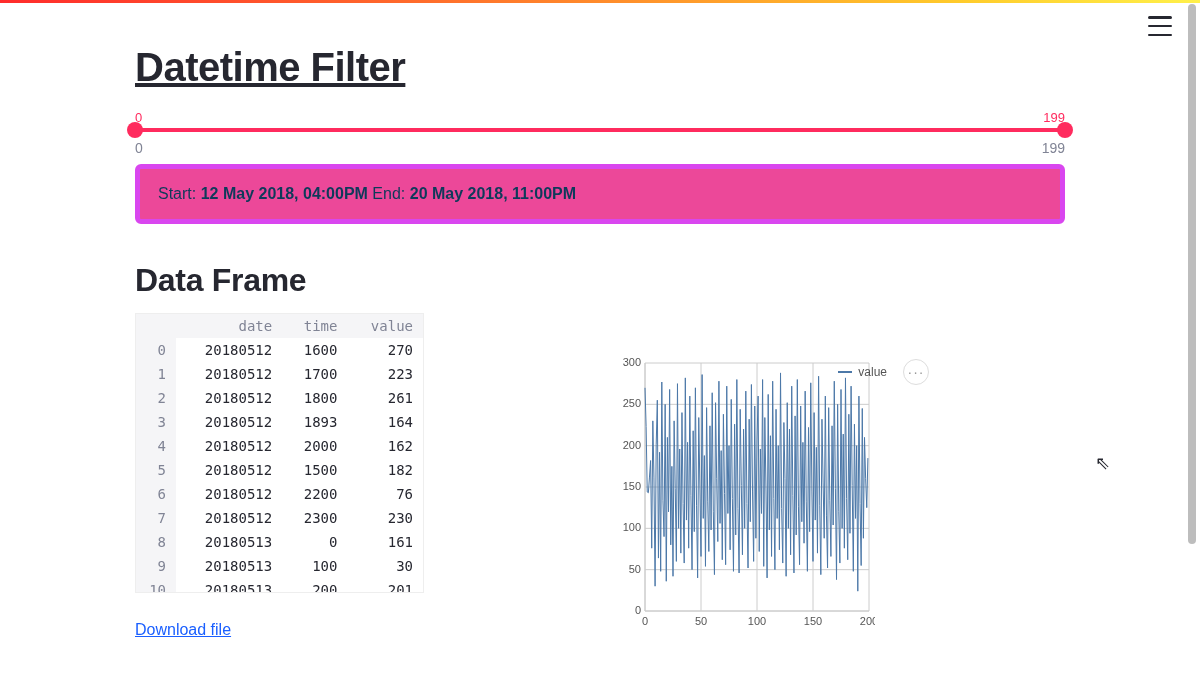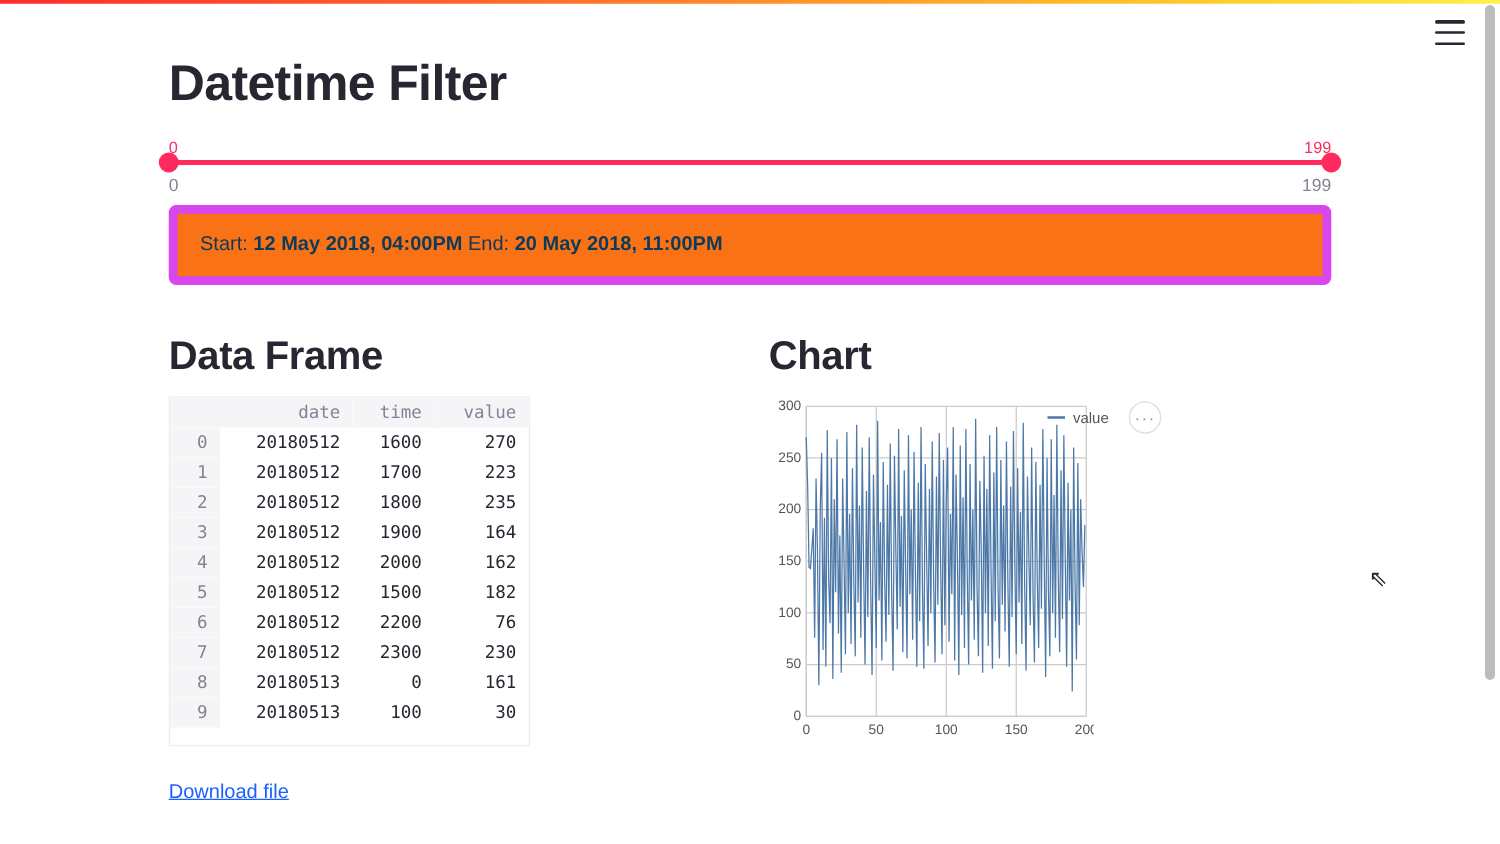--- a/index.html
+++ b/index.html
@@ -1,36 +1,36 @@
 <!DOCTYPE html>
 <html><head>
 <meta charset="utf-8">
 <style>
   * { box-sizing: border-box; }
   html, body { margin:0; padding:0; font-family: "Source Sans Pro", "Segoe UI", -apple-system, sans-serif; background:#fff; color:#262730; }
   .top-gradient { height:3px; width:100%; background:linear-gradient(90deg,#ff2b2b 0%,#ff6c2b 35%,#ffcb2b 80%,#fff04a 100%); }
   .hamburger { position:absolute; top:16px; right:28px; cursor:pointer; width:24px; height:20px; display:flex; flex-direction:column; justify-content:space-between; }
   .hamburger span { display:block; height:2.5px; background:#262730; border-radius:2px; }
   .page { max-width:930px; margin:0 auto; padding:30px 0 60px 0; position:relative; }
-  h1.title { font-size:40px; font-weight:700; margin:12px 0 24px 0; letter-spacing:-0.5px; }
+  h1.title { font-size:40px; font-weight:700; margin:12px 0 24px 0; letter-spacing:-0.5px;text-decoration:underline; }
   .slider-label { font-size:14px; color:#31333f; margin-bottom:4px; }
   .slider-wrap { position:relative; padding:14px 0 26px 0; }
   .slider-top-left, .slider-top-right { position:absolute; top:-4px; font-size:13px; color:#ff2b5e; }
   .slider-top-left { left:0; }
   .slider-top-right { right:0; }
   .slider-track { position:relative; height:4px; background:#ff2b5e; border-radius:2px; }
   .slider-handle { position:absolute; top:50%; width:16px; height:16px; background:#ff2b5e; border-radius:50%; transform:translate(-50%,-50%); cursor:pointer; }
   .slider-handle.right { left:100%; }
   .slider-handle.left { left:0%; }
   .slider-bot-left, .slider-bot-right { position:absolute; bottom:2px; font-size:14px; color:#808495; }
   .slider-bot-left { left:0; }
   .slider-bot-right { right:0; }
-  .info-box { background:#f97316; border:7px solid #d946ef; border-radius:6px; padding:16px 18px; margin-top:6px; font-size:16px; color:#0e3a5a; }
+  .info-box { background:#ec4899; border:5px solid #d946ef; border-radius:6px; padding:16px 18px; margin-top:6px; font-size:16px; color:#0e3a5a; }
   .info-box .bold { font-weight:700; }
-  .columns { display:flex; gap:30px; margin-top:38px; }
+  .columns { display:flex; gap:30px; margin-top:38px;align-items:flex-end; }
   .col { flex:1; }
   h2.section { font-size:32px; font-weight:700; margin:0 0 14px 0; letter-spacing:-0.3px; }
   
   .df-wrap { width:289px; height:280px; overflow:auto; border:1px solid #eee; background:#fff; position:relative; font-family: "SFMono-Regular", Consolas, monospace; font-size:14px; }
   .df-table { border-collapse:collapse; width:100%; }
   .df-table th, .df-table td { padding:4px 10px; text-align:right; white-space:nowrap; }
   .df-table th { background:#f5f5f7; color:#808495; font-weight:400; position:sticky; top:0; }
   .df-table td.idx { background:#f5f5f7; color:#808495; position:sticky; left:0; width:40px; }
   .df-table th.idx { position:sticky; left:0; z-index:2; }
   
@@ -105,26 +105,26 @@
               <tr>
                 <td class="idx">1</td>
                 <td>20180512</td>
                 <td>1700</td>
                 <td>223</td>
               </tr>
               <tr>
                 <td class="idx">2</td>
                 <td>20180512</td>
                 <td>1800</td>
-                <td>235</td>
+                <td>261</td>
               </tr>
               <tr>
                 <td class="idx">3</td>
                 <td>20180512</td>
-                <td>1900</td>
+                <td>1893</td>
                 <td>164</td>
               </tr>
               <tr>
                 <td class="idx">4</td>
                 <td>20180512</td>
                 <td>2000</td>
                 <td>162</td>
               </tr>
               <tr>
                 <td class="idx">5</td>
@@ -148,29 +148,34 @@
                 <td class="idx">8</td>
                 <td>20180513</td>
                 <td>0</td>
                 <td>161</td>
               </tr>
               <tr>
                 <td class="idx">9</td>
                 <td>20180513</td>
                 <td>100</td>
                 <td>30</td>
+              </tr>
+              <tr>
+                <td class="idx">10</td>
+                <td>20180513</td>
+                <td>200</td>
+                <td>201</td>
               </tr>
             </tbody>
         </table>
       </div>
       <a href="#" class="download">Download file</a>
     </div>
 
     <div class="col">
-      <h2 class="section">Chart</h2>
       <div class="chart-wrap">
         <div class="legend">
           <span class="legend-swatch"></span>
           <span>value</span>
           <span class="legend-menu">···</span>
         </div>
         <svg class="chart-svg" id="chart-svg">
             <g class="axis">
               <line x1="30" x2="254" y1="256" y2="256" stroke="#eee"></line>
               <text x="26" y="259" text-anchor="end">0</text>

